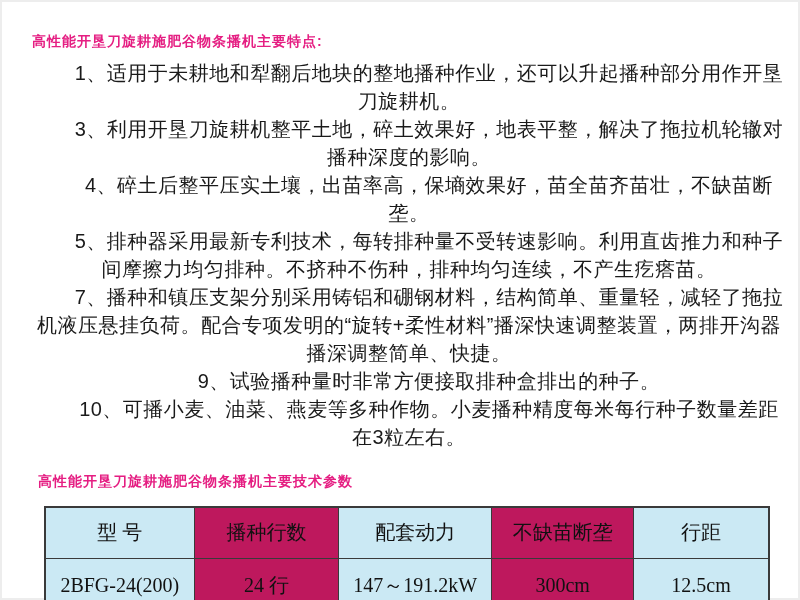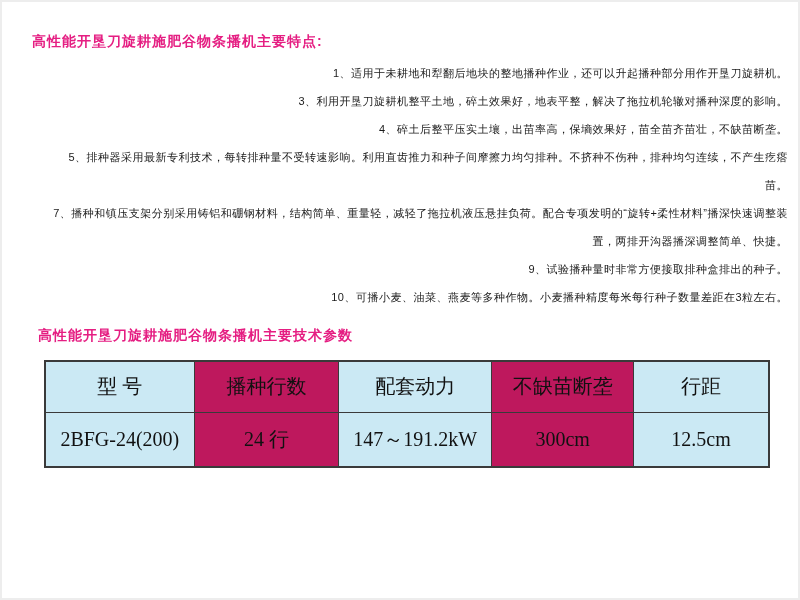--- a/index.html
+++ b/index.html
@@ -26,27 +26,27 @@
   .section-title {
     color: var(--accent);
     font-size: 14px;
     font-weight: bold;
     letter-spacing: 1px;
     line-height: 22px;
   }
   .features-title { margin-left: 2px; margin-bottom: 7px; }
   .features-list { width: 758px; }
   .features-list p.feature {
-    font-size: 11px;
+    font-size: 20px;
     line-height: 28px;
     text-indent: 2em;
     letter-spacing: 0.5px;
-    text-align: right;
+    text-align: center;
   }
-  .specs-title { margin-left: 8px; margin-top: 13px; margin-bottom: 14px; }
+  .specs-title { margin-left: 8px; margin-top: 19px; margin-bottom: 14px; }
   table.specs {
     margin-left: 14px;
     width: 726px;
     border-collapse: collapse;
     border: 2px solid var(--table-border);
     font-family: "Liberation Serif", "DejaVu Serif", serif;
     table-layout: fixed;
   }
   table.specs th, table.specs td {
     border: 1px solid var(--table-border);

